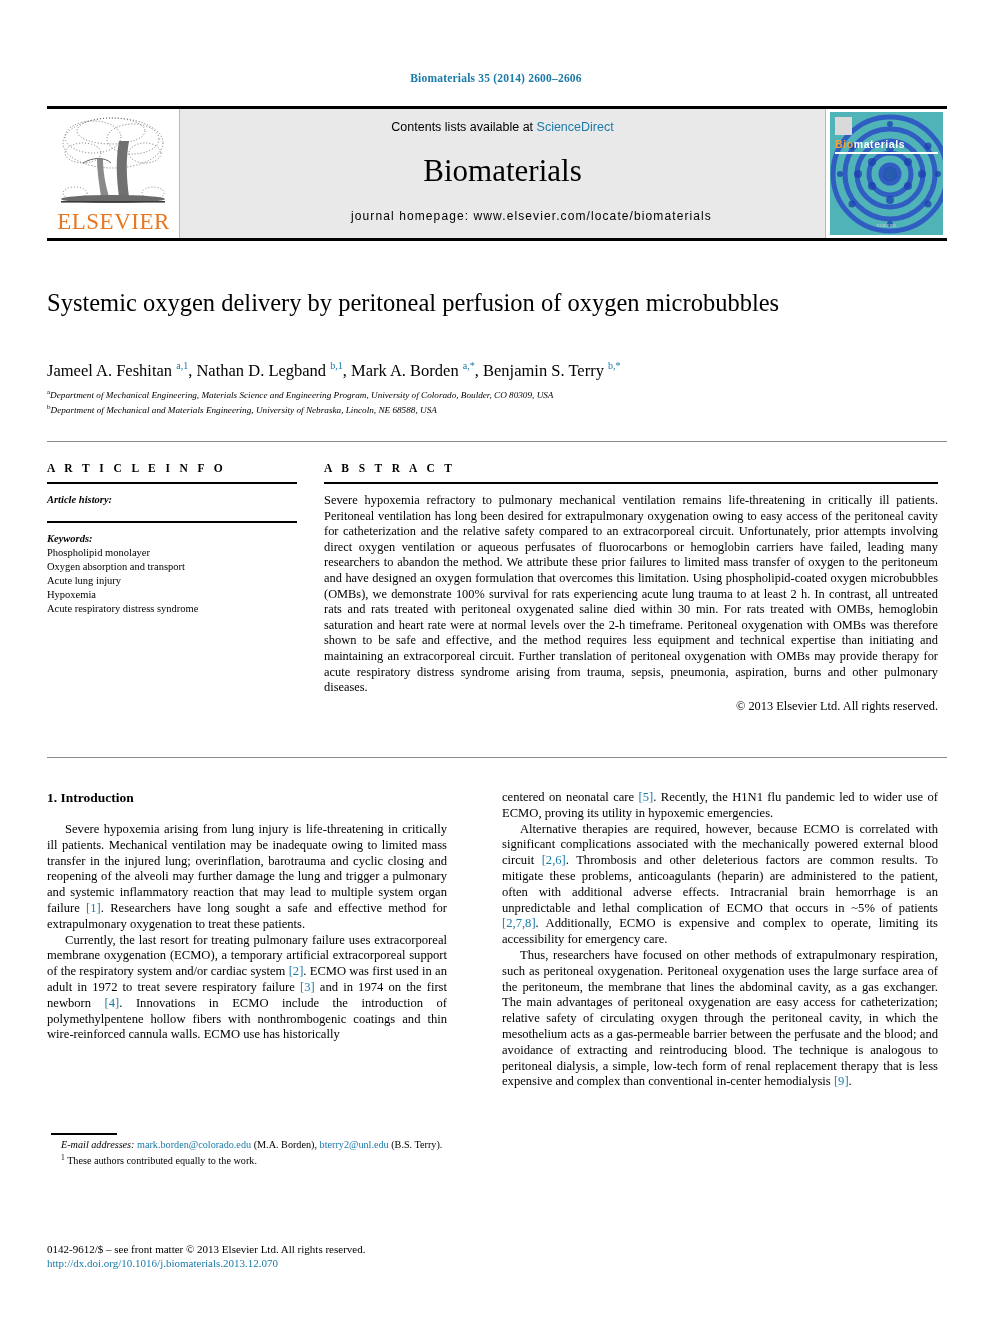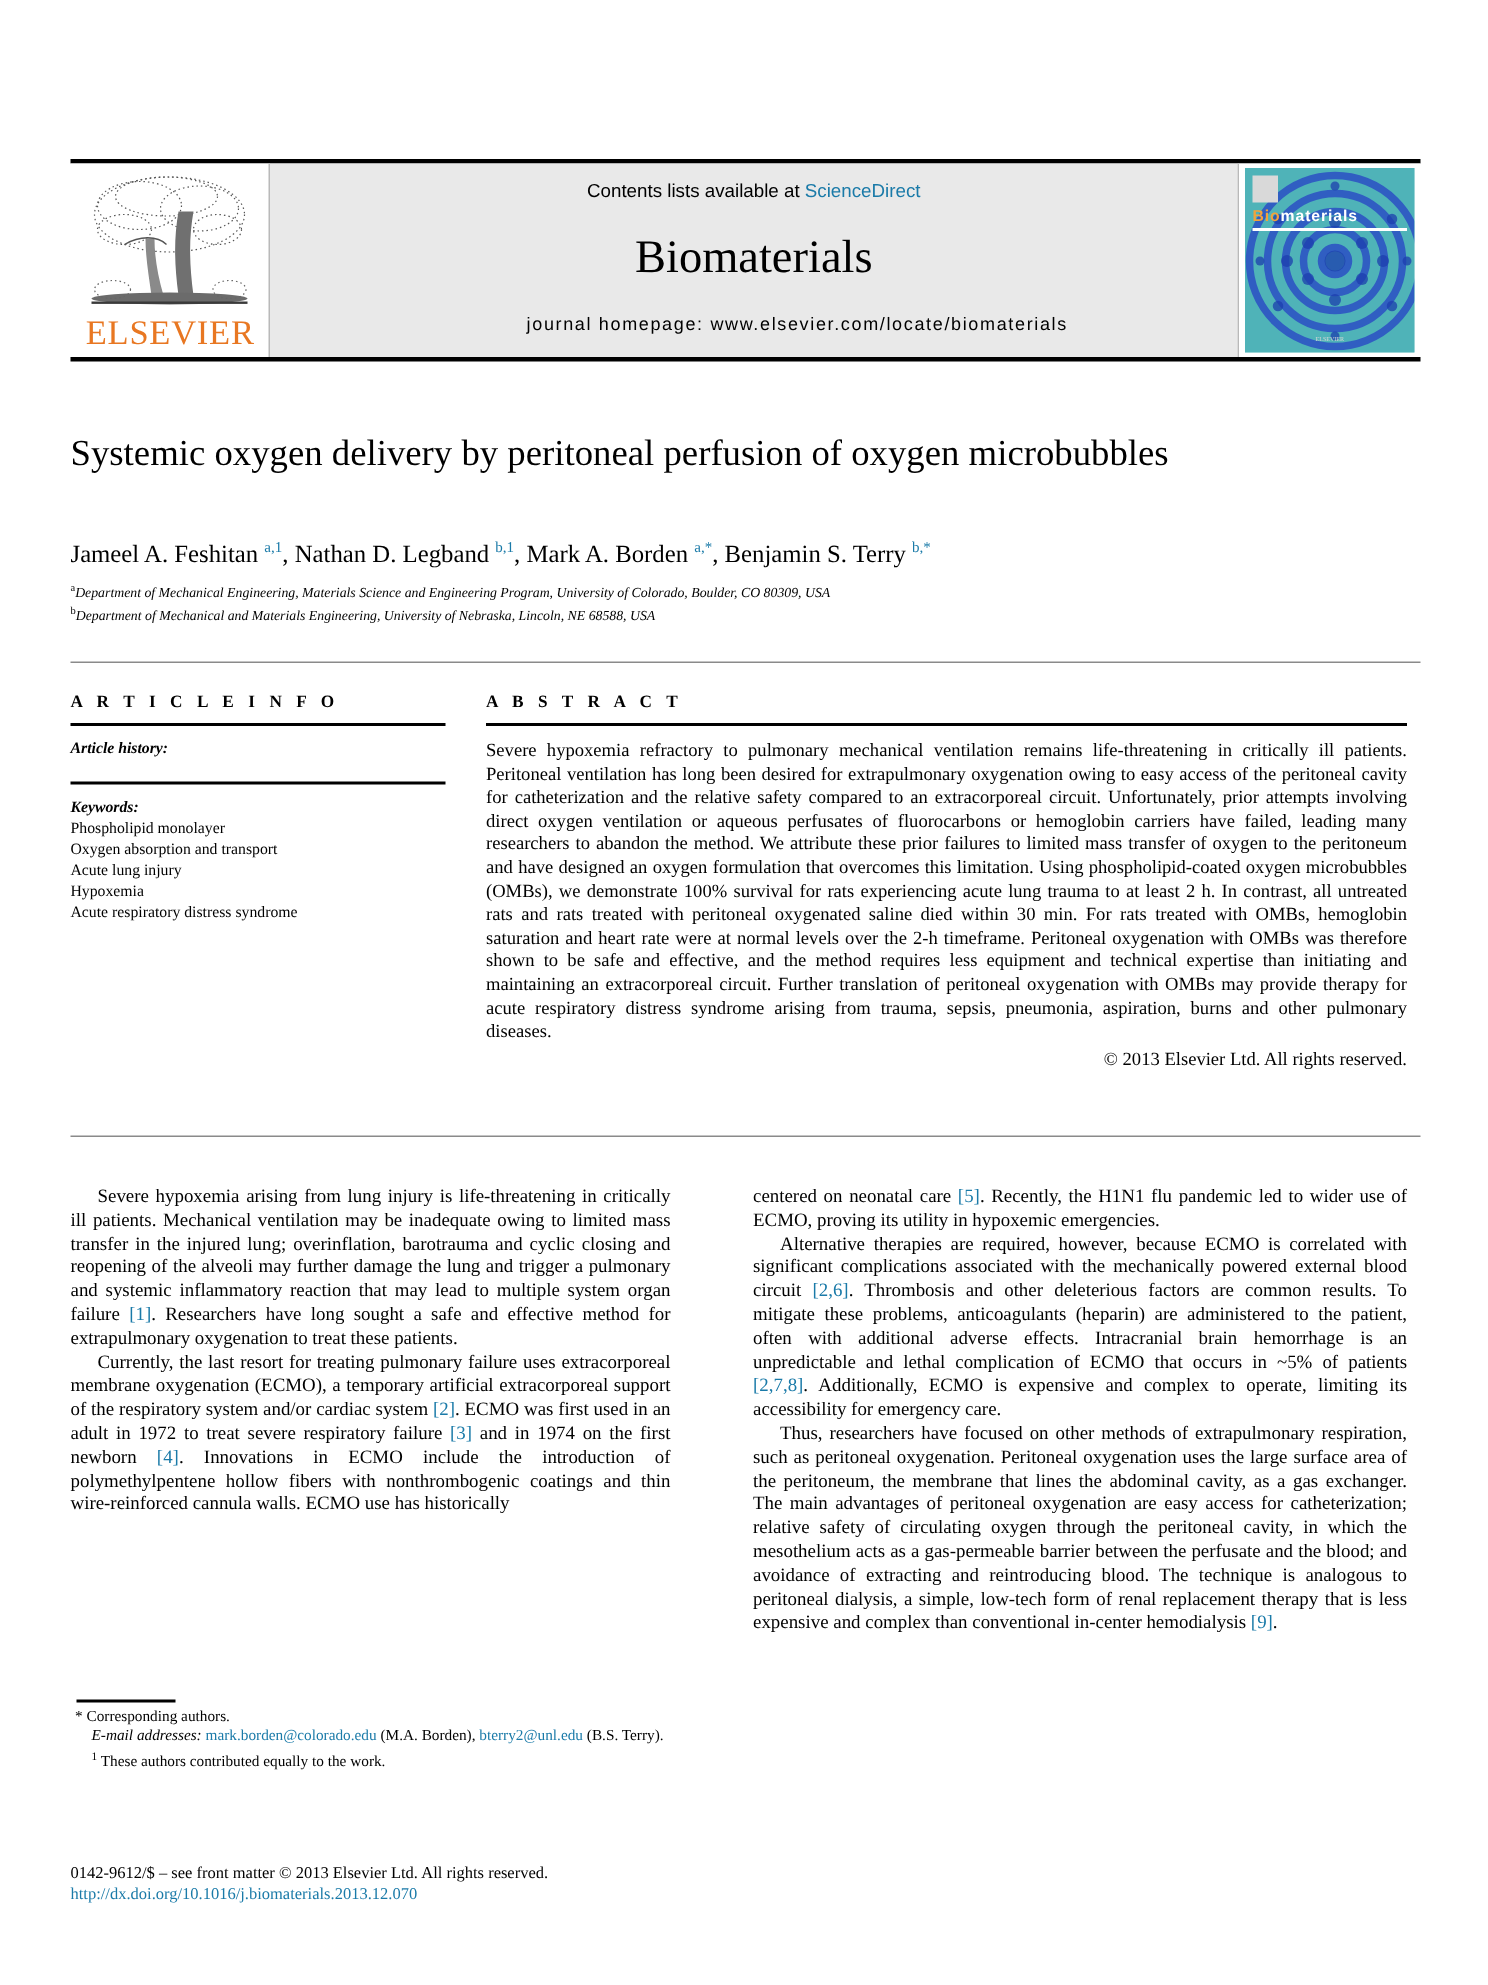--- a/index.html
+++ b/index.html
@@ -328,20 +328,21 @@
     width: 430px;
     font-size: 11px;
     line-height: 14px;
   }
 </style>
 </head>
 <body>
 
 <div class="page">
 
+  <div class="runhead">Biomaterials 35 (2014) 2600–2606</div>
 
   <div class="hdr-rule-top"></div>
   <div class="hdr-band">
 
     <div class="elsevier-box">
       <svg class="elsevier-tree" viewBox="0 0 120 96">
         <g fill="#4a4a4a">
           <ellipse cx="60" cy="30" rx="50" ry="25" fill="none" stroke="#555" stroke-width="0.8" stroke-dasharray="1 2"></ellipse>
           <ellipse cx="40" cy="24" rx="28" ry="16" fill="none" stroke="#555" stroke-width="0.8" stroke-dasharray="1 2"></ellipse>
           <ellipse cx="80" cy="26" rx="26" ry="15" fill="none" stroke="#555" stroke-width="0.8" stroke-dasharray="1 2"></ellipse>
@@ -435,37 +436,37 @@
   <div class="abs-col">
     <div class="sec-head">A B S T R A C T</div>
     <div class="sec-rule"></div>
     <div class="abs-body">Severe hypoxemia refractory to pulmonary mechanical ventilation remains life-threatening in critically ill patients. Peritoneal ventilation has long been desired for extrapulmonary oxygenation owing to easy access of the peritoneal cavity for catheterization and the relative safety compared to an extracorporeal circuit. Unfortunately, prior attempts involving direct oxygen ventilation or aqueous perfusates of fluorocarbons or hemoglobin carriers have failed, leading many researchers to abandon the method. We attribute these prior failures to limited mass transfer of oxygen to the peritoneum and have designed an oxygen formulation that overcomes this limitation. Using phospholipid-coated oxygen microbubbles (OMBs), we demonstrate 100% survival for rats experiencing acute lung trauma to at least 2 h. In contrast, all untreated rats and rats treated with peritoneal oxygenated saline died within 30 min. For rats treated with OMBs, hemoglobin saturation and heart rate were at normal levels over the 2-h timeframe. Peritoneal oxygenation with OMBs was therefore shown to be safe and effective, and the method requires less equipment and technical expertise than initiating and maintaining an extracorporeal circuit. Further translation of peritoneal oxygenation with OMBs may provide therapy for acute respiratory distress syndrome arising from trauma, sepsis, pneumonia, aspiration, burns and other pulmonary diseases.</div>
     <div class="abs-copy">© 2013 Elsevier Ltd. All rights reserved.</div>
   </div>
 
   <div class="block-rule rule-bot-info"></div>
 
   <div class="col-left">
+    <h2 class="intro-head">1. Introduction</h2>
     <div>
         <p>Severe hypoxemia arising from lung injury is life-threatening in critically ill patients. Mechanical ventilation may be inadequate owing to limited mass transfer in the injured lung; overinflation, barotrauma and cyclic closing and reopening of the alveoli may further damage the lung and trigger a pulmonary and systemic inflammatory reaction that may lead to multiple system organ failure <span class="ref">[1]</span>. Researchers have long sought a safe and effective method for extrapulmonary oxygenation to treat these patients.</p>
         <p>Currently, the last resort for treating pulmonary failure uses extracorporeal membrane oxygenation (ECMO), a temporary artificial extracorporeal support of the respiratory system and/or cardiac system <span class="ref">[2]</span>. ECMO was first used in an adult in 1972 to treat severe respiratory failure <span class="ref">[3]</span> and in 1974 on the first newborn <span class="ref">[4]</span>. Innovations in ECMO include the introduction of polymethylpentene hollow fibers with nonthrombogenic coatings and thin wire-reinforced cannula walls. ECMO use has historically</p>
       </div>
   </div>
 
   <div class="col-right">
     <div>
         <p class="first">centered on neonatal care <span class="ref">[5]</span>. Recently, the H1N1 flu pandemic led to wider use of ECMO, proving its utility in hypoxemic emergencies.</p>
         <p>Alternative therapies are required, however, because ECMO is correlated with significant complications associated with the mechanically powered external blood circuit <span class="ref">[2,6]</span>. Thrombosis and other deleterious factors are common results. To mitigate these problems, anticoagulants (heparin) are administered to the patient, often with additional adverse effects. Intracranial brain hemorrhage is an unpredictable and lethal complication of ECMO that occurs in ~5% of patients <span class="ref">[2,7,8]</span>. Additionally, ECMO is expensive and complex to operate, limiting its accessibility for emergency care.</p>
         <p>Thus, researchers have focused on other methods of extrapulmonary respiration, such as peritoneal oxygenation. Peritoneal oxygenation uses the large surface area of the peritoneum, the membrane that lines the abdominal cavity, as a gas exchanger. The main advantages of peritoneal oxygenation are easy access for catheterization; relative safety of circulating oxygen through the peritoneal cavity, in which the mesothelium acts as a gas-permeable barrier between the perfusate and the blood; and avoidance of extracting and reintroducing blood. The technique is analogous to peritoneal dialysis, a simple, low-tech form of renal replacement therapy that is less expensive and complex than conventional in-center hemodialysis <span class="ref">[9]</span>.</p>
       </div>
   </div>
 
   <div class="fn-rule"></div>
   <div class="footnotes">
-    <div class="ind" style="padding-left:14px;">* Corresponding authors.</div>
     <div class="ind" style="padding-left:14px;text-indent:0;">
       <span class="em">E-mail addresses:</span>
       <span class="link">mark.borden@colorado.edu</span>
       <span>(M.A. Borden),</span>
       <span class="link">bterry2@unl.edu</span>
       <span>(B.S. Terry).</span>
     </div>
     <div style="padding-left:14px;">
       <sup style="font-size:7.5px;">1</sup>
       <span>These authors contributed equally to the work.</span>

